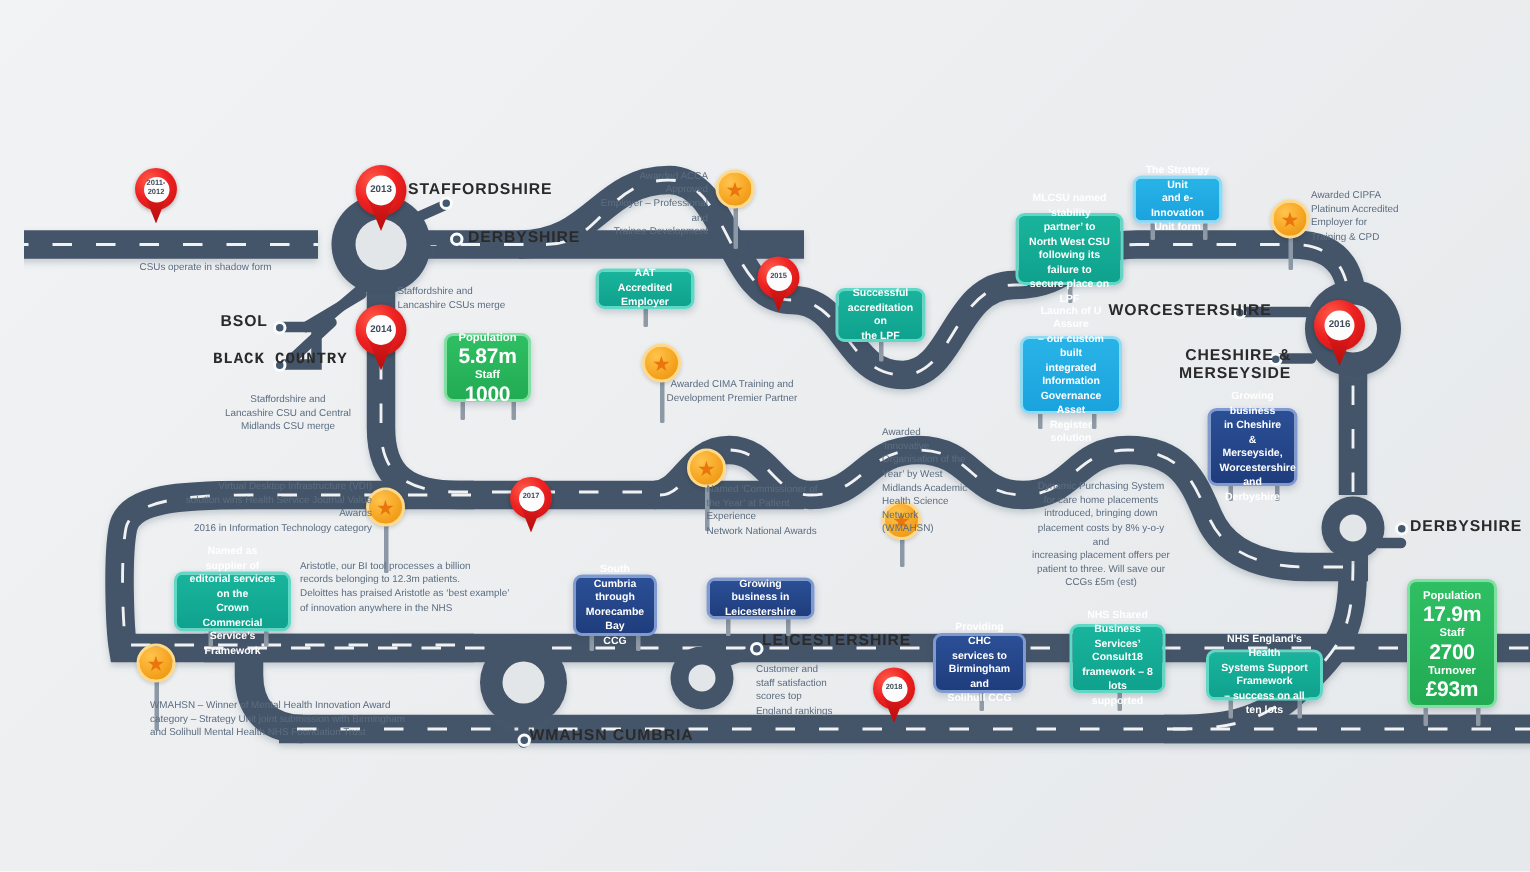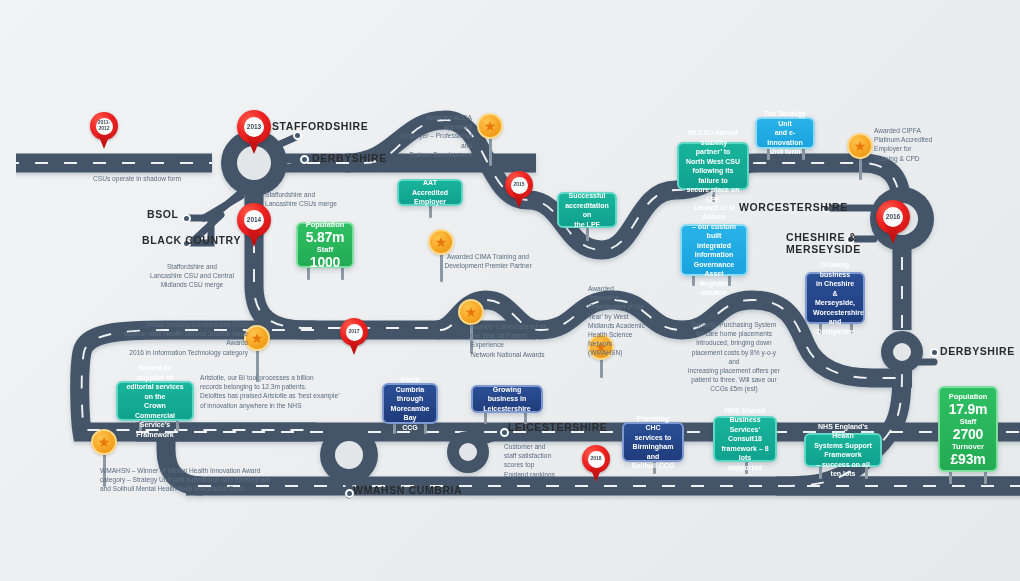--- a/index.html
+++ b/index.html
@@ -232,23 +232,23 @@
   <div class="nodedot" style="left:166px;top:239px;"></div>
   <div class="nodedot" style="left:806px;top:204px;"></div>
   <div class="nodedot" style="left:830px;top:235px;"></div>
   <div class="nodedot" style="left:914px;top:348px;"></div>
   <div class="nodedot" style="left:484px;top:428px;"></div>
   <div class="nodedot" style="left:329px;top:489px;"></div>
 
   <div class="region" style="left:256px;top:120px;">STAFFORDSHIRE</div>
   <div class="region" style="left:296px;top:152px;">DERBYSHIRE</div>
   <div class="region" style="left:131px;top:208px;">BSOL</div>
-  <div class="region" style="left:126px;top:234px;">BLACK COUNTRY</div>
+  <div class="region" style="left:126px;top:234px;font-family:Liberation Mono, monospace;">BLACK COUNTRY</div>
   <div class="region" style="left:723px;top:201px;">WORCESTERSHIRE</div>
-  <div class="region" style="left:770px;top:231px;white-space:pre-line;text-align:left;">CHESHIRE &amp;
+  <div class="region" style="left:770px;top:231px;white-space:pre-line;text-align:right;">CHESHIRE &amp;
 MERSEYSIDE</div>
   <div class="region" style="left:924px;top:345px;">DERBYSHIRE</div>
   <div class="region" style="left:492px;top:421px;text-align:right;">LEICESTERSHIRE</div>
   <div class="region" style="left:337px;top:484px;">WMAHSN CUMBRIA</div>
 
   <div class="pin small" style="left:74px;top:112px;">
     <div class="body"></div>
     <div class="tail"></div>
     <div class="disc">2011-
 2012</div>

